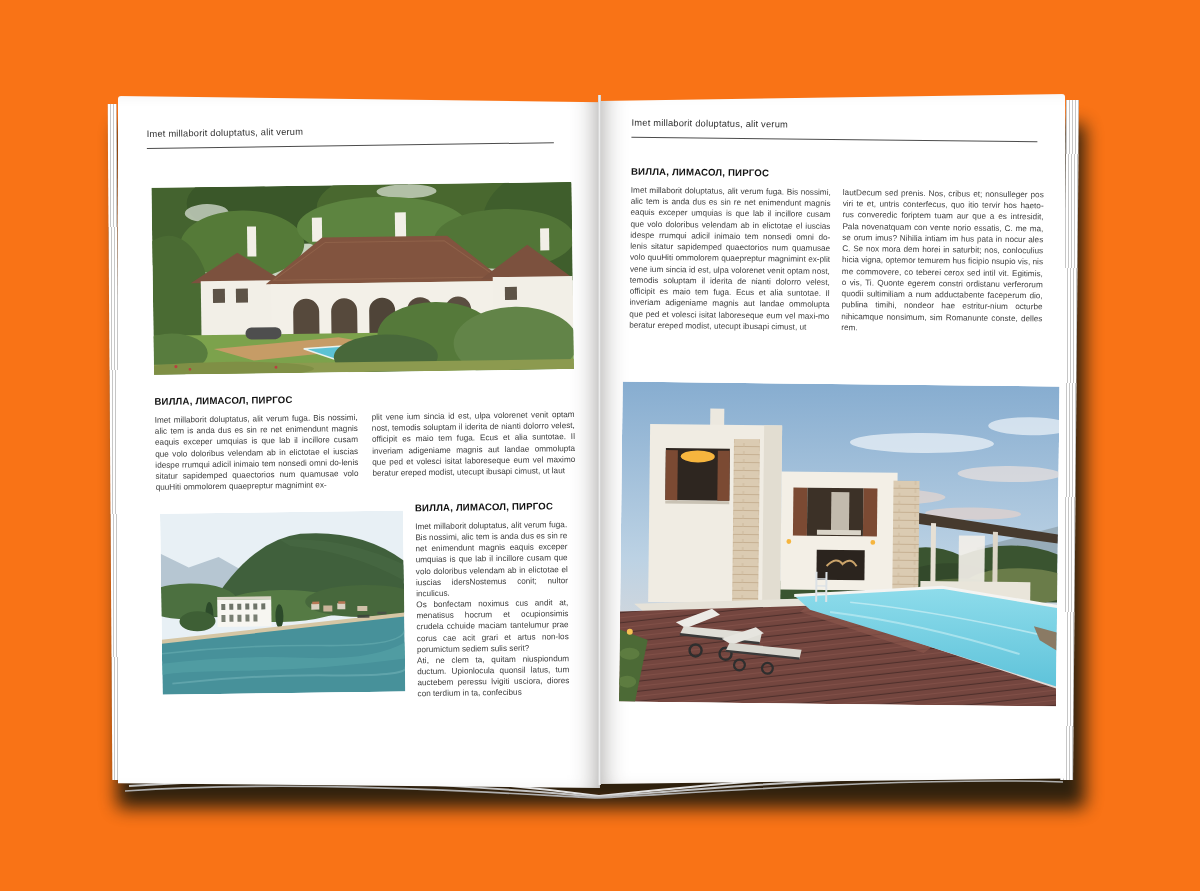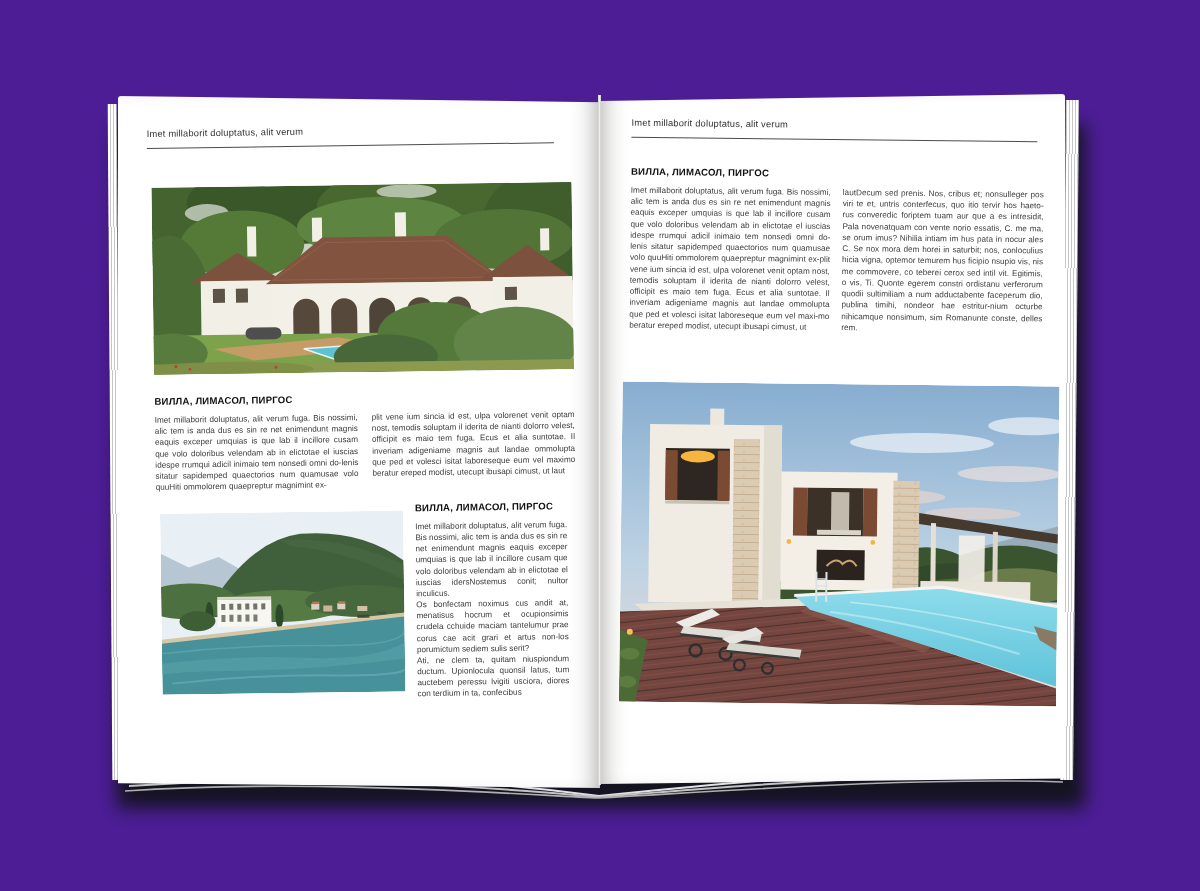--- a/index.html
+++ b/index.html
@@ -1,18 +1,18 @@
 <!DOCTYPE html>
 <html><head>
 <meta charset="utf-8">
 <style>
   *{margin:0;padding:0;box-sizing:border-box}
   html,body{width:1200px;height:891px}
   body{font-family:"Liberation Sans",sans-serif;background:#486e50;overflow:hidden}
-  .stage{position:relative;width:1200px;height:891px;background:#4c1d95;overflow:hidden}
+  .stage{position:relative;width:1200px;height:891px;background:#f97316;overflow:hidden}
   .book{position:absolute;left:105px;top:84px;width:1000px;height:750px}
   .book-shadow{position:absolute;left:12px;top:40px;width:968px;height:684px;background:#0b120c;opacity:.85;filter:blur(9px);border-radius:4px}
   .stack{position:absolute}
   .stack-left{left:5px;top:20px;width:9px;height:676px;transform:rotate(-.4deg);
     background:repeating-linear-gradient(90deg,#ffffff 0 2px,#c6c6c6 2px 3px)}
   .stack-right{left:958px;top:16px;width:13px;height:680px;transform:rotate(.5deg);
     background:repeating-linear-gradient(90deg,#c6c6c6 0 1px,#ffffff 1px 3px)}
   .sheet-svg{position:absolute;left:0;top:0;width:1000px;height:750px;overflow:visible}
   .page{position:absolute;background:#fff}
   .page-left{left:13px;top:12px;width:482px;height:692px;border-radius:3px 0 0 2px;

